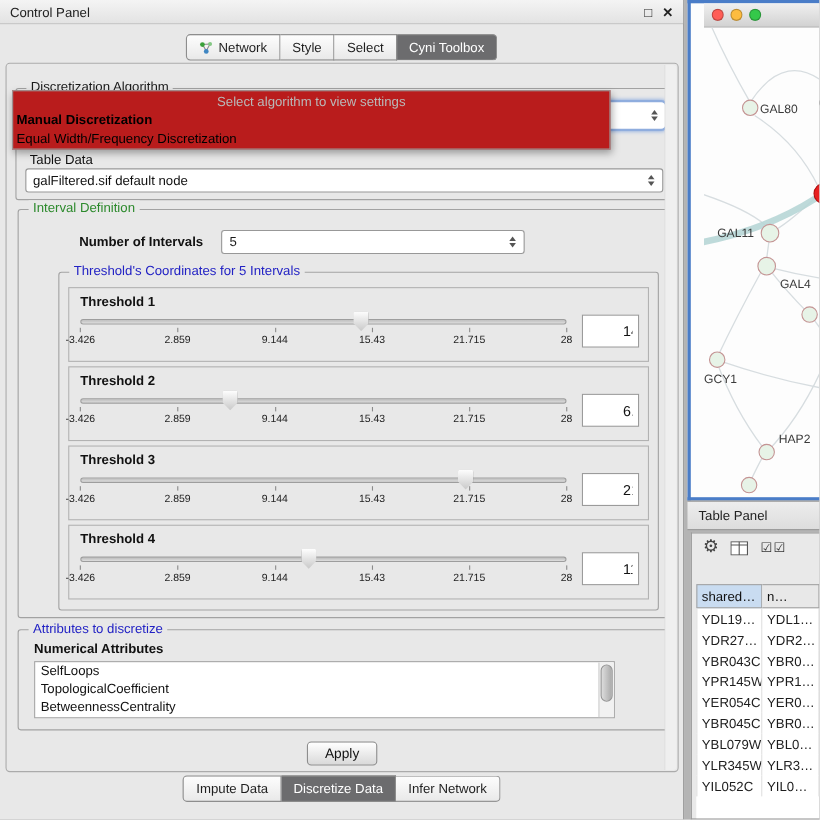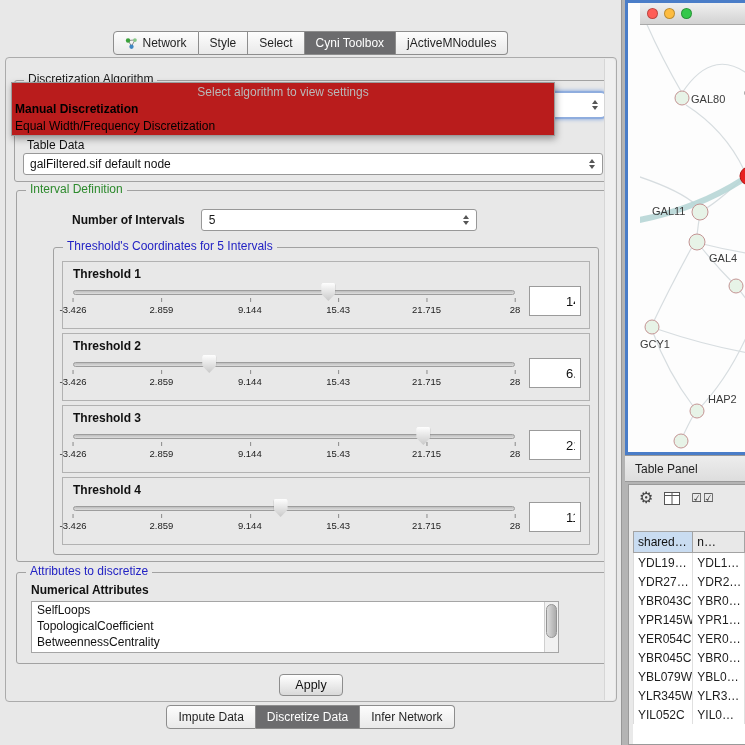--- a/index.html
+++ b/index.html
@@ -131,42 +131,44 @@
   .td-cell { display:flex; align-items:center; padding-left:4px; overflow:hidden;
     white-space:nowrap; color:#1d1d1d; border-right:1px solid #e0e0e0; }
   .td-cell.c1 { width:70px; border-left:1px solid #dcdcdc; }
   .td-cell.c2 { width:60px; }
 </style>
 </head>
 <body>
 
 <div class="control-panel">
 
+  <div class="cp-titlebar">
+    <span class="cp-title">Control Panel</span>
+    <span class="win-btn">□</span>
+    <span class="win-btn">✕</span>
+  </div>
 
   <div class="tabbar top">
     <div class="tab">
       <svg class="net-ico" viewBox="0 0 12 12">
         <path d="M3,3.5 L6,8.5 M9,3.2 L6,8.5 M3,3.2 L8.5,2.8" stroke="#8a8a8a" stroke-width="0.9" fill="none"></path>
         <circle cx="2.8" cy="3.2" r="2" fill="#3aa13a"></circle>
         <circle cx="9.2" cy="2.8" r="1.7" fill="#85c885"></circle>
         <circle cx="6" cy="9" r="2" fill="#3f86c2"></circle>
       </svg>
       <span>Network</span>
     </div>
     <div class="tab">
       <span>Style</span>
     </div>
     <div class="tab">
       <span>Select</span>
     </div>
     <div class="tab selected">
       <span>Cyni Toolbox</span>
-    </div>
-    <div class="tab">
-      <span>jActiveMNodules</span>
     </div>
   </div>
 
   <div class="main-panel">
 
     <div class="groupbox algo-group">
       <span class="legend">Discretization Algorithm</span>
       <div class="algo-combo">
         <span class="combo-spin">
           <span class="tri-up"></span>

